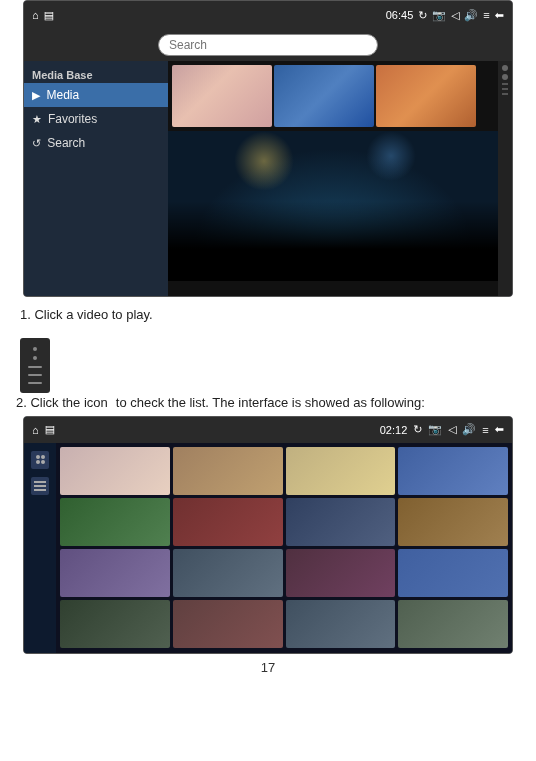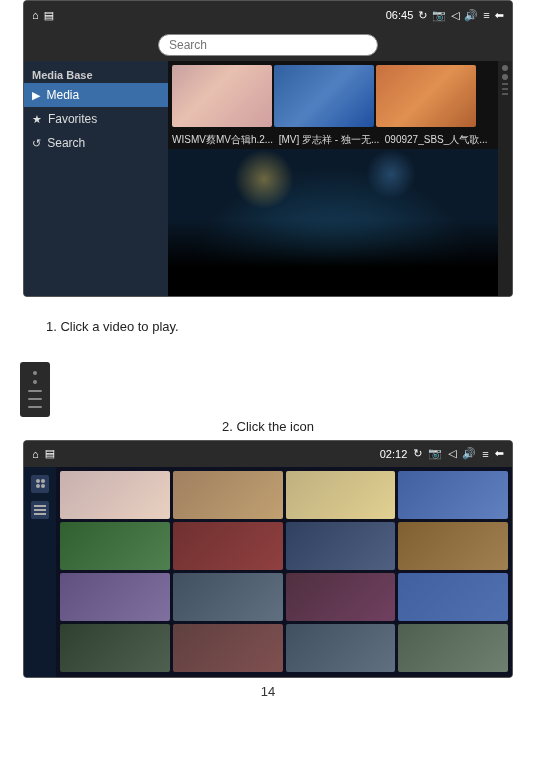--- a/index.html
+++ b/index.html
@@ -184,25 +184,24 @@
       background: #666;
       border-radius: 50%;
     }
     .scroll-line {
       width: 6px; height: 2px;
       background: #555;
     }
 
     
     .instruction {
-      padding: 20px 20px;
+      padding: 8px 20px;
       font-size: 13px;
       color: #222;
       line-height: 1.6;
-      margin-left: 26px;
     }
 
     
     .icon-illustration {
       display: flex;
       align-items: flex-end;
       padding: 4px 20px 2px;
       gap: 0;
     }
     .icon-box {
@@ -216,26 +215,25 @@
       justify-content: space-around;
       padding: 6px 4px;
     }
     .icon-box-dot { width: 4px; height: 4px; background: #888; border-radius: 50%; }
     .icon-box-line { width: 14px; height: 2px; background: #888; border-radius: 1px; }
 
     
     .step2-row {
       display: flex;
       align-items: center;
-      padding: 0 36px 6px;
+      padding: 0 16px 6px;
       font-size: 13px;
       color: #222;
       gap: 8px;
       flex-wrap: wrap;
-      flex-direction: column;
     }
 
     
     .screenshot2-block {
       width: 490px;
       margin: 0 auto;
       background: #0d1a2e;
       border: 1px solid #555;
       border-radius: 4px;
       overflow: hidden;
@@ -373,25 +371,20 @@
             <div class="thumb-img-1"></div>
           </div>
         <div class="thumb">
             <div class="thumb-img-2"></div>
           </div>
         <div class="thumb">
             <div class="thumb-img-3"></div>
           </div>
       </div>
 
-      <div class="title-bar">
-        <span>WISMV蔡MV合辑h.2...</span>&nbsp;
-        <span>[MV] 罗志祥 - 独一无...</span>&nbsp;
-        <span>090927_SBS_人气歌...</span>
-      </div>
 
       <div class="concert-bg">
         <div class="concert-light-1"></div>
         <div class="concert-light-2"></div>
         <div class="concert-silhouette"></div>
       </div>
     </div>
 
     <div class="player-scrollbar">
       <div class="scroll-dot"></div>
@@ -412,20 +405,21 @@
     <div class="icon-box-dot"></div>
     <div class="icon-box-dot"></div>
     <div class="icon-box-line"></div>
     <div class="icon-box-line"></div>
     <div class="icon-box-line"></div>
   </div>
 </div>
 
 <div class="step2-row">
   <span>2. Click the icon</span>
+  <span>to check the list. The interface is showed as following:</span>
 </div>
 
 <div class="screenshot2-block">
 
   <div class="player2-topbar">
     <div class="player2-topbar-left">
       <span>⌂</span>
       <span>▤</span>
     </div>
     <div class="player2-topbar-right">
@@ -482,14 +476,14 @@
         <div class="grid-cell gc-12"></div>
         <div class="grid-cell gc-13"></div>
         <div class="grid-cell gc-14"></div>
         <div class="grid-cell gc-15"></div>
       </div>
     </div>
   </div>
 </div>
 
 <div class="page-num">
-  <span>14</span>
+  <span>17</span>
 </div>
 
 </body></html>

